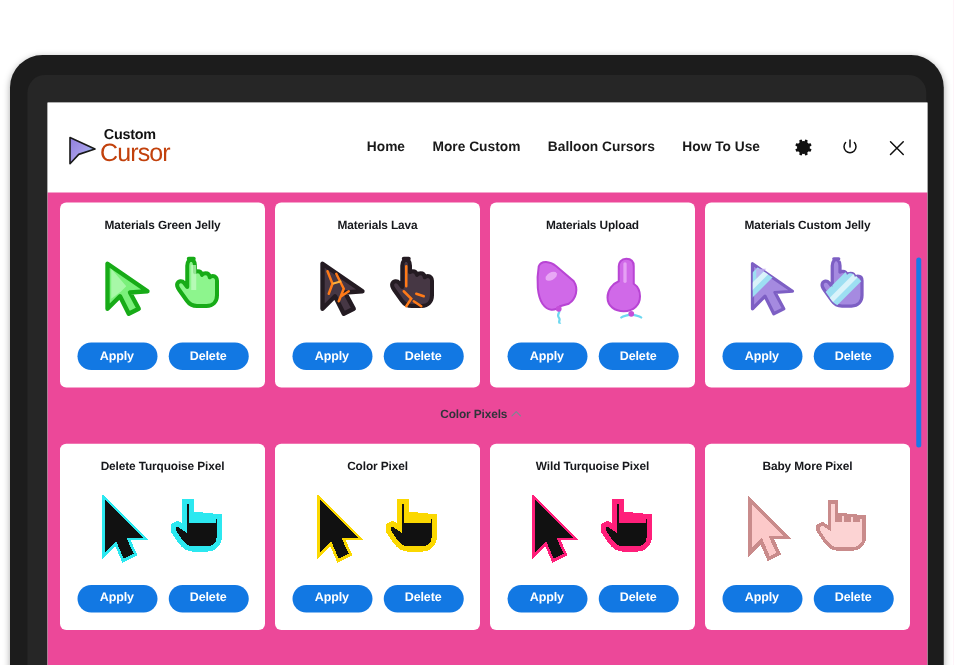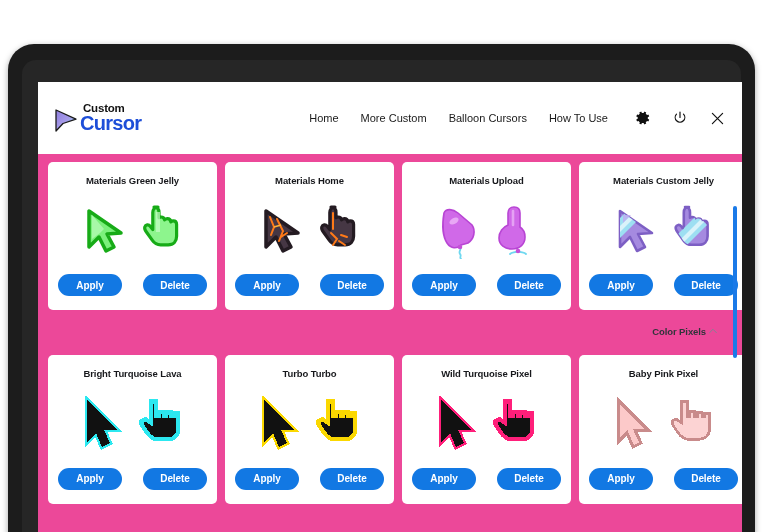--- a/index.html
+++ b/index.html
@@ -76,36 +76,36 @@
   }
   .logo-top {
     font-size: 11.5px;
     font-weight: 600;
     color: #111111;
     letter-spacing: -0.2px;
     margin-left: 3px;
   }
   .logo-bottom {
     font-size: 20px;
-    font-weight: 700;
-    color: #1d4ed8;
+    font-weight: 400;
+    color: #c2410c;
     letter-spacing: -0.7px;
     margin-top: -2px;
   }
 
   #header-spacer { flex: 1; }
 
   #main-nav {
     display: flex;
     align-items: center;
     gap: 22px;
   }
   .nav-link {
     font-size: 11px;
-    font-weight: 400;
+    font-weight: 700;
     color: #1a1a1a;
     white-space: nowrap;
     cursor: pointer;
     text-decoration: none;
   }
 
   #header-actions {
     display: flex;
     align-items: center;
     gap: 19px;
@@ -163,42 +163,42 @@
     display: flex;
     align-items: center;
     justify-content: center;
     gap: 10px;
     margin-top: 6px;
   }
   .cursor-preview svg { display: block; }
 
   .card-actions {
     display: flex;
-    gap: 21px;
+    gap: 9px;
     margin-top: 4px;
   }
   .card-btn {
     width: 64px;
     height: 22px;
     border-radius: 11px;
     background: #1278e3;
     color: #ffffff;
     font-size: 10px;
     font-weight: 700;
     border: none;
     cursor: pointer;
     font-family: "Liberation Sans", sans-serif;
     letter-spacing: -0.1px;
   }
 
   
   .section-header {
     display: flex;
     align-items: center;
-    justify-content: flex-end;
+    justify-content: center;
     padding: 0 22px 0 14px;
     height: 32px;
     margin-top: 5px;
   }
   .section-header-label {
     font-size: 9.5px;
     font-weight: 600;
     color: #30343a;
     letter-spacing: -0.1px;
   }
@@ -305,21 +305,21 @@
               <path d="M14 9 l0 20 l4 0 l0-20z" fill="#c8fcc8" opacity="0.7"></path>
             </svg>
           </div>
           <div class="card-actions">
             <button class="card-btn">Apply</button>
             <button class="card-btn">Delete</button>
           </div>
         </div>
 
         <div class="cursor-card">
-          <div class="card-title">Materials Home</div>
+          <div class="card-title">Materials Lava</div>
           <div class="cursor-preview">
             <svg width="52" height="56" viewBox="0 0 52 56">
               <path d="M9 8 L9 44 L19 34 L26 48 L34 44 L27 31 L41 30 Z" fill="#463744" stroke="#241b22" stroke-width="3.5" stroke-linejoin="round"></path>
               <path d="M13 14 L17 24 L14 32 M20 16 L26 28 L22 38 M30 30 L24 34" stroke="#ff7a18" stroke-width="2" fill="none" stroke-linecap="round"></path>
               <path d="M17 24 L24 22" stroke="#ffb03a" stroke-width="1.6" fill="none"></path>
             </svg>
             <svg width="44" height="56" viewBox="0 0 44 56">
               <path d="M16 4 c-3.6 0-5.2 2.6-5.2 5.6 l0 17 -2.6-3.4 c-1.6-2-4.6-1.6-5.4.8 -.6 1.8 .4 3.4 1.6 5 l6 8.4 c1.8 2.6 4.6 4.4 8.2 4.4 l7.6 0 c5.4 0 8.4-3.6 8.4-8.6 l0-11.6 c0-2.4-1.4-3.8-3.4-3.8 -1 0-1.8.4-2.4 1 -.2-2-1.6-3.2-3.4-3.2 -1.2 0-2.2.5-2.8 1.3 -.4-1.8-1.7-2.9-3.4-2.9 -.8 0-1.6.3-2.2.7 l0-5.1 c0-3-1.4-5.6-5-5.6z" fill="#463744" stroke="#241b22" stroke-width="3.2" stroke-linejoin="round"></path>
               <path d="M14 10 L14 26 M12 30 L18 36 L14 42 M22 32 L28 34 M20 38 L26 42" stroke="#ff7a18" stroke-width="2" fill="none" stroke-linecap="round"></path>
             </svg>
@@ -394,40 +394,40 @@
         <span class="collapse-chevron">
           <svg viewBox="0 0 14 14" width="12" height="12">
             <path d="M3 9 L7 5 L11 9" stroke="#7b8793" stroke-width="1.1" fill="none" stroke-linecap="round" stroke-linejoin="round"></path>
           </svg>
         </span>
       </div>
 
       <div class="section-grid">
 
         <div class="cursor-card">
-          <div class="card-title">Bright Turquoise Lava</div>
+          <div class="card-title">Delete Turquoise Pixel</div>
           <div class="cursor-preview">
             <svg width="48" height="58" viewBox="0 0 48 58" shape-rendering="crispEdges">
               <path d="M6 4 L6 46 L15 37 L21 51 L29 47 L23 34 L36 34 Z" fill="#111111" stroke="#2ce8f0" stroke-width="4.5" stroke-linejoin="miter"></path>
               <path d="M6 4 L6 46 L15 37 L21 51 L29 47 L23 34 L36 34 Z" fill="#111111"></path>
             </svg>
             <svg width="46" height="58" viewBox="0 0 46 58" shape-rendering="crispEdges">
               <g stroke="#2ce8f0" stroke-width="4.5" stroke-linejoin="miter" fill="#111111">
                 <path d="M16 6 l6 0 l0 16 l3 0 l0-5 l5 0 l0 5 l3 0 l0-4 l5 0 l0 4 l3 0 l0-3 l5 0 l0 18 c0 6 -5 10 -11 10 l-12 0 c-5 0 -8-3 -11-7 l-6-9 l0-4 l4-2 l6 4 l0-23z" transform="translate(-3,0) scale(0.92)"></path>
               </g>
             </svg>
           </div>
           <div class="card-actions">
             <button class="card-btn">Apply</button>
             <button class="card-btn">Delete</button>
           </div>
         </div>
 
         <div class="cursor-card">
-          <div class="card-title">Turbo Turbo</div>
+          <div class="card-title">Color Pixel</div>
           <div class="cursor-preview">
             <svg width="48" height="58" viewBox="0 0 48 58" shape-rendering="crispEdges">
               <path d="M6 4 L6 46 L15 37 L21 51 L29 47 L23 34 L36 34 Z" fill="#111111" stroke="#fbd800" stroke-width="4.5" stroke-linejoin="miter"></path>
               <path d="M6 4 L6 46 L15 37 L21 51 L29 47 L23 34 L36 34 Z" fill="#111111"></path>
             </svg>
             <svg width="46" height="58" viewBox="0 0 46 58" shape-rendering="crispEdges">
               <g stroke="#fbd800" stroke-width="4.5" stroke-linejoin="miter" fill="#111111">
                 <path d="M16 6 l6 0 l0 16 l3 0 l0-5 l5 0 l0 5 l3 0 l0-4 l5 0 l0 4 l3 0 l0-3 l5 0 l0 18 c0 6 -5 10 -11 10 l-12 0 c-5 0 -8-3 -11-7 l-6-9 l0-4 l4-2 l6 4 l0-23z" transform="translate(-3,0) scale(0.92)"></path>
               </g>
             </svg>
@@ -451,21 +451,21 @@
               </g>
             </svg>
           </div>
           <div class="card-actions">
             <button class="card-btn">Apply</button>
             <button class="card-btn">Delete</button>
           </div>
         </div>
 
         <div class="cursor-card">
-          <div class="card-title">Baby Pink Pixel</div>
+          <div class="card-title">Baby More Pixel</div>
           <div class="cursor-preview">
             <svg width="48" height="58" viewBox="0 0 48 58" shape-rendering="crispEdges">
               <path d="M6 4 L6 46 L15 37 L21 51 L29 47 L23 34 L36 34 Z" fill="#fcc9c9" stroke="#c98b8b" stroke-width="3" stroke-linejoin="miter"></path>
             </svg>
             <svg width="46" height="58" viewBox="0 0 46 58" shape-rendering="crispEdges">
               <g stroke="#c98b8b" stroke-width="3" stroke-linejoin="miter" fill="#fcd3d3">
                 <path d="M16 6 l6 0 l0 16 l3 0 l0-5 l5 0 l0 5 l3 0 l0-4 l5 0 l0 4 l3 0 l0-3 l5 0 l0 18 c0 6 -5 10 -11 10 l-12 0 c-5 0 -8-3 -11-7 l-6-9 l0-4 l4-2 l6 4 l0-23z" transform="translate(-3,0) scale(0.92)"></path>
               </g>
             </svg>
           </div>

